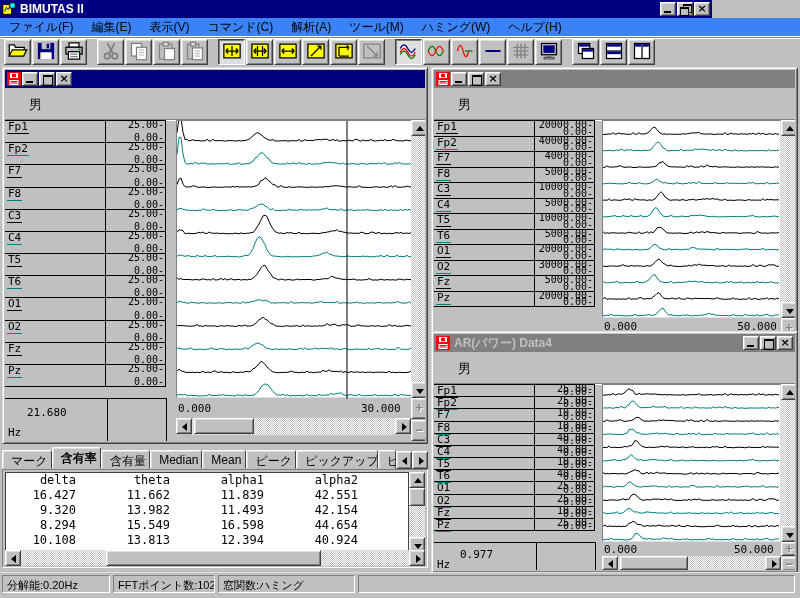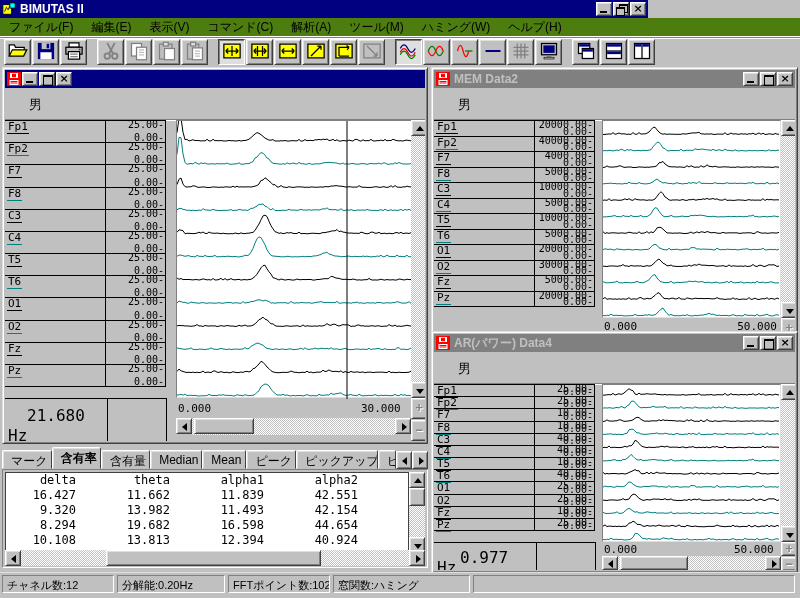--- a/index.html
+++ b/index.html
@@ -10,32 +10,32 @@
   .btn95  { background:#c0c0c0; border:1px solid; border-color:#fff #404040 #404040 #fff;
             box-shadow: inset 1px 1px 0 #dfdfdf, inset -1px -1px 0 #808080; cursor:default; }
   .btn95.pressed { border-color:#404040 #fff #fff #404040;
             box-shadow: inset 1px 1px 0 #808080, inset -1px -1px 0 #dfdfdf; }
   .dither { background-color:#c0c0c0;
             background-image:linear-gradient(45deg,#fff 25%,transparent 25%,transparent 75%,#fff 75%),
                              linear-gradient(45deg,#fff 25%,transparent 25%,transparent 75%,#fff 75%);
             background-size:2px 2px; background-position:0 0,1px 1px; }
 
   
-  .titlebar { position:absolute; left:0; top:0; width:648px; height:18px; background:#000080;
+  .titlebar { position:absolute; left:0; top:0; width:712px; height:18px; background:#000080;
               color:#fff; display:flex; align-items:center; padding:0 2px; }
   .titlebar .title { font-weight:bold; margin-left:4px; flex:1; font-size:12px; }
   .app-icon { width:14px; height:14px; display:inline-block; }
   .cap-btn { width:16px; height:14px; margin-left:1px; position:relative; display:inline-block; }
   .g-min::after { content:""; position:absolute; left:3px; bottom:2px; width:7px; height:2px; background:#000; }
   .g-max::after { content:""; position:absolute; left:3px; top:2px; width:8px; height:8px; border:1px solid #000; border-top-width:2px; }
   .g-restore::before { content:""; position:absolute; left:5px; top:1px; width:7px; height:6px; border:1px solid #000; border-top-width:2px; background:#c0c0c0; }
   .g-restore::after  { content:""; position:absolute; left:2px; top:4px; width:7px; height:6px; border:1px solid #000; border-top-width:2px; background:#c0c0c0; }
   .g-close { font:bold 11px "DejaVu Sans",sans-serif; color:#000; text-align:center; line-height:12px; }
 
-  .menubar { position:absolute; left:0; top:18px; width:800px; height:19px; background:#4d7c0f;
+  .menubar { position:absolute; left:0; top:18px; width:800px; height:19px; background:#3b82f6;
              display:flex; align-items:center; border-bottom:1px solid #fff; }
   .menu-item { padding:2px 9px; white-space:nowrap; }
 
   .toolbar { position:absolute; left:0; top:37px; width:800px; height:29px; background:#c0c0c0;
              border-top:1px solid #808080; box-shadow:inset 0 1px 0 #fff;
              display:flex; align-items:center; padding-left:4px; }
   .tbtn { width:27px; height:26px; margin-right:1px; display:flex; align-items:center; justify-content:center; padding:0; }
   .tbtn svg { width:20px; height:20px; }
   .tbtn.pressed { background-color:#dfdfdf; }
   .tb-gap { width:9px; height:26px; display:inline-block; }
@@ -72,21 +72,21 @@
   .tri-down  { left:4px; top:6px;  border-left:4px solid transparent; border-right:4px solid transparent; border-top:5px solid #000; }
   .tri-left  { left:5px; top:4px;  border-top:4px solid transparent; border-bottom:4px solid transparent; border-right:5px solid #000; }
   .tri-right { left:6px; top:4px;  border-top:4px solid transparent; border-bottom:4px solid transparent; border-left:5px solid #000; }
   .strack { flex:1; position:relative; }
   .sthumb { position:absolute; top:0; height:16px; background:#c0c0c0; border:1px solid; border-color:#fff #404040 #404040 #fff;
             box-shadow: inset 1px 1px 0 #dfdfdf, inset -1px -1px 0 #808080; }
   .zoombtn { position:absolute; width:16px; height:21px; font:bold 12px "DejaVu Sans Mono",monospace;
              color:#808080; text-shadow:1px 1px 0 #fff; text-align:center; line-height:19px; }
 
   .axis-label { position:absolute; font-family:"DejaVu Sans Mono",monospace; font-size:11px; color:#000; }
-  .cursor-val { font-family:"DejaVu Sans Mono",monospace; font-size:16px; color:#000; }
+  .cursor-val { font-family:"DejaVu Sans Mono",monospace; font-size:11px; color:#000; }
 
   .cell-divider { position:absolute; width:1px; background:#000; }
   .hline { position:absolute; height:1px; background:#000; }
 
   
   .tabs-row { position:absolute; left:2px; top:447px; width:426px; height:22px; display:flex; align-items:flex-end; }
   .tab { height:19px; padding:2px 8px 2px 8px; font-size:12px; white-space:nowrap; overflow:hidden;
          background:#c0c0c0; border:1px solid; border-color:#fff #404040 #c0c0c0 #fff;
          box-shadow: inset 1px 1px 0 #dfdfdf; border-radius:2px 2px 0 0; }
   .tab.active { height:22px; font-weight:bold; z-index:2; border-bottom-color:#c0c0c0; }
@@ -301,21 +301,20 @@
     <div class="wtitle inactive">
       <span class="doc-icon">
         <svg viewBox="0 0 14 14">
             <rect width="14" height="14" fill="#ff0000"></rect>
             <rect x="3" y="1" width="8" height="5" fill="#fff"></rect>
             <rect x="5" y="1.8" width="4" height="3.4" fill="#ff0000"></rect>
             <rect x="2.5" y="8" width="9" height="5" fill="#fff"></rect>
             <path d="M3.5 9.5h7M3.5 11h7" stroke="#ff0000"></path>
           </svg>
       </span>
-      <span class="wtitle-text">MEM Data2</span>
       <span class="cap-btn btn95">
           <i class="g-min" style="position:absolute;inset:0"></i>
         </span>
       <span class="cap-btn btn95">
           <i class="g-max" style="position:absolute;inset:0"></i>
         </span>
       <span class="cap-btn btn95 g-close">×</span>
     </div>
     <div class="wbody">
       <div class="wheader">
@@ -789,21 +788,21 @@
           <span class="tcell">42.551</span>
         </div>
         <div class="trow">
           <span class="tcell">9.320</span>
           <span class="tcell">13.982</span>
           <span class="tcell">11.493</span>
           <span class="tcell">42.154</span>
         </div>
         <div class="trow">
           <span class="tcell">8.294</span>
-          <span class="tcell">19.682</span>
+          <span class="tcell">15.549</span>
           <span class="tcell">16.598</span>
           <span class="tcell">44.654</span>
         </div>
         <div class="trow">
           <span class="tcell">10.108</span>
           <span class="tcell">13.813</span>
           <span class="tcell">12.394</span>
           <span class="tcell">40.924</span>
         </div>
       </div>
@@ -825,19 +824,18 @@
       <div class="strack dither">
           <div class="sthumb" style="left:85px;width:215px"></div>
         </div>
       <div class="sbtn btn95">
           <i class="tri tri-right"></i>
         </div>
     </div>
   </div>
 
   <div class="statusbar" id="statusbar">
-      <div class="spanel" style="width: 112px;">チャネル数:12</div>
       <div class="spanel" style="width: 108px;">分解能:0.20Hz</div>
       <div class="spanel" style="width: 102px;">FFTポイント数:1024</div>
       <div class="spanel" style="width: 137px;">窓関数:ハミング</div>
       <div class="spanel" style="flex: 1 1 0%;"></div>
     </div>
 </div>
 
 </body></html>

